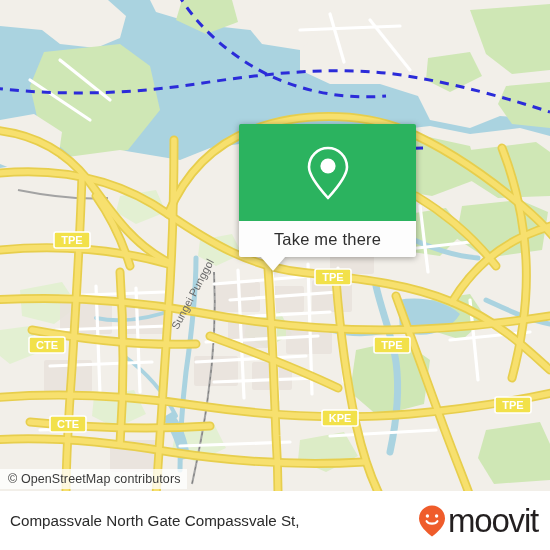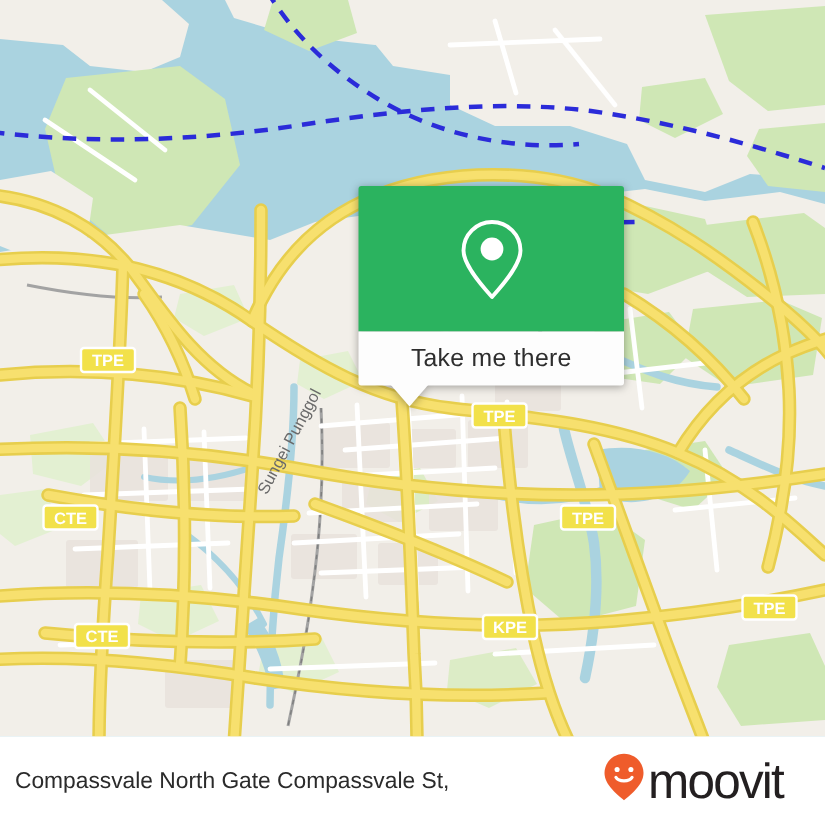--- a/index.html
+++ b/index.html
@@ -52,21 +52,21 @@
   
   #footer{
     position:absolute;left:0;top:491px;width:550px;height:59px;
     background:#ffffff;display:flex;align-items:center;
   }
   #footer-address{
     flex:1;padding-left:10px;
     font-size:15.2px;color:#2b2b2b;line-height:20px;
   }
   #footer-address span{display:block;}
-  #brand{display:flex;padding-right:28px;}
+  #brand{display:flex;align-items:center;padding-right:12px;}
   #brand-pin{width:28px;height:32px;display:block;margin-right:2px;}
   #brand-name{font-size:33px;color:#231f20;letter-spacing:-1.2px;font-weight:400;}
 </style>
 </head>
 <body>
 
 <div id="app">
 
   <div id="map-area">
     <svg id="map-svg" viewBox="0 0 550 491">
@@ -267,20 +267,21 @@
           </g>
           <g>
             <rect x="322" y="410" width="36" height="16" rx="2" fill="#f2e14a" stroke="#ffffff" stroke-width="1.6"></rect>
             <text x="340" y="422" font-family="Liberation Sans, sans-serif" font-size="11" font-weight="bold" fill="#ffffff" text-anchor="middle">KPE</text>
           </g>
         </g>
 
       </g>
     </svg>
 
+    <div id="attribution">© OpenStreetMap contributors</div>
   </div>
 
   <div id="callout">
     <div id="callout-head">
       <svg id="callout-pin" viewBox="0 0 46 56">
         <path d="M23,3 C12.5,3 4,11.5 4,22 C4,31 14,43 23,53 C32,43 42,31 42,22 C42,11.5 33.5,3 23,3 Z" fill="none" stroke="#ffffff" stroke-width="2.6" stroke-linejoin="round"></path>
         <circle cx="23" cy="21" r="7.6" fill="#ffffff"></circle>
       </svg>
     </div>
     <div id="callout-body">

